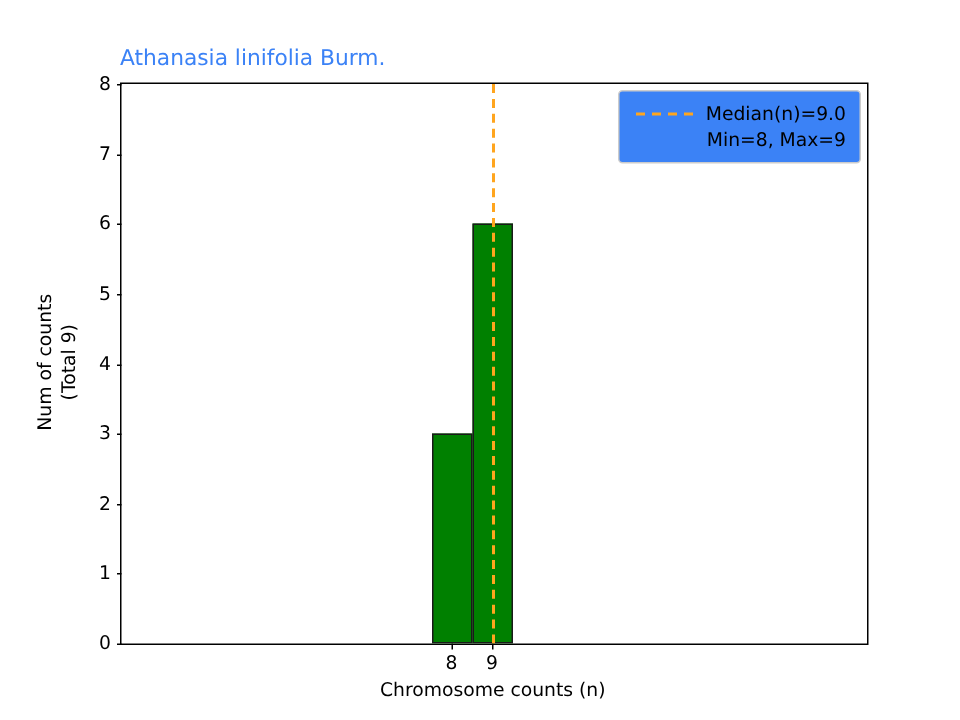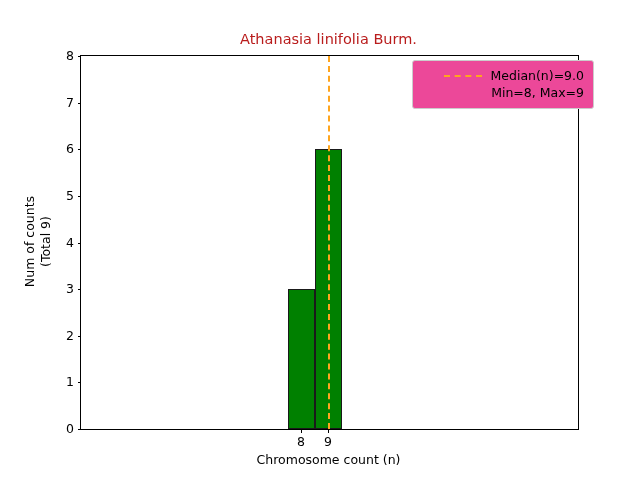--- a/index.html
+++ b/index.html
@@ -20,24 +20,24 @@
     height: 480px;
     background: #ffffff;
   }
 
   
   #chart-title {
     position: absolute;
     left: 80px;
     top: 30px;
     width: 497px;
-    text-align: center;
+    text-align: left;
     font-size: 14.5px;
     line-height: 18px;
-    color: #b91c1c;
+    color: #3b82f6;
     white-space: nowrap;
   }
 
   
   #axes {
     position: absolute;
     left: 80px;
     top: 55px;
     width: 497px;
     height: 373px;
@@ -135,26 +135,26 @@
   }
   #ylabel .yl-line { display: block; }
 
   
   #legend {
     position: absolute;
     left: 412px;
     top: 60px;
     border: 1px solid #cccccc;
     border-radius: 3px;
-    background: #ec4899;
+    background: #3b82f6;
     padding: 6px 9px 7px 9px;
     font-size: 12.5px;
     line-height: 17px;
     box-sizing: border-box;
-    width: 182px;
+    width: 162px;
   }
   .legend-row {
     display: flex;
     align-items: flex-start;
     justify-content: flex-end;
   }
   .legend-swatch {
     width: 38px;
     height: 17px;
     margin-right: 9px;
@@ -237,21 +237,21 @@
 
     <div id="plot-area">
 
       <div class="bar" style="left:207px; width:27px; height:139.9px;"></div>
       <div class="bar" style="left:233.5px; width:27px; height:279.8px;"></div>
 
       <div id="median-line" style="left:247px;"></div>
     </div>
   </div>
 
-  <div id="xlabel">Chromosome count (n)</div>
+  <div id="xlabel">Chromosome counts (n)</div>
 
   <div id="ylabel">
     <span class="yl-line">Num of counts</span>
     <span class="yl-line">(Total 9)</span>
   </div>
 
   <div id="legend">
     <div class="legend-row">
       <span class="legend-swatch"></span>
       <span class="legend-text">Median(n)=9.0</span>

